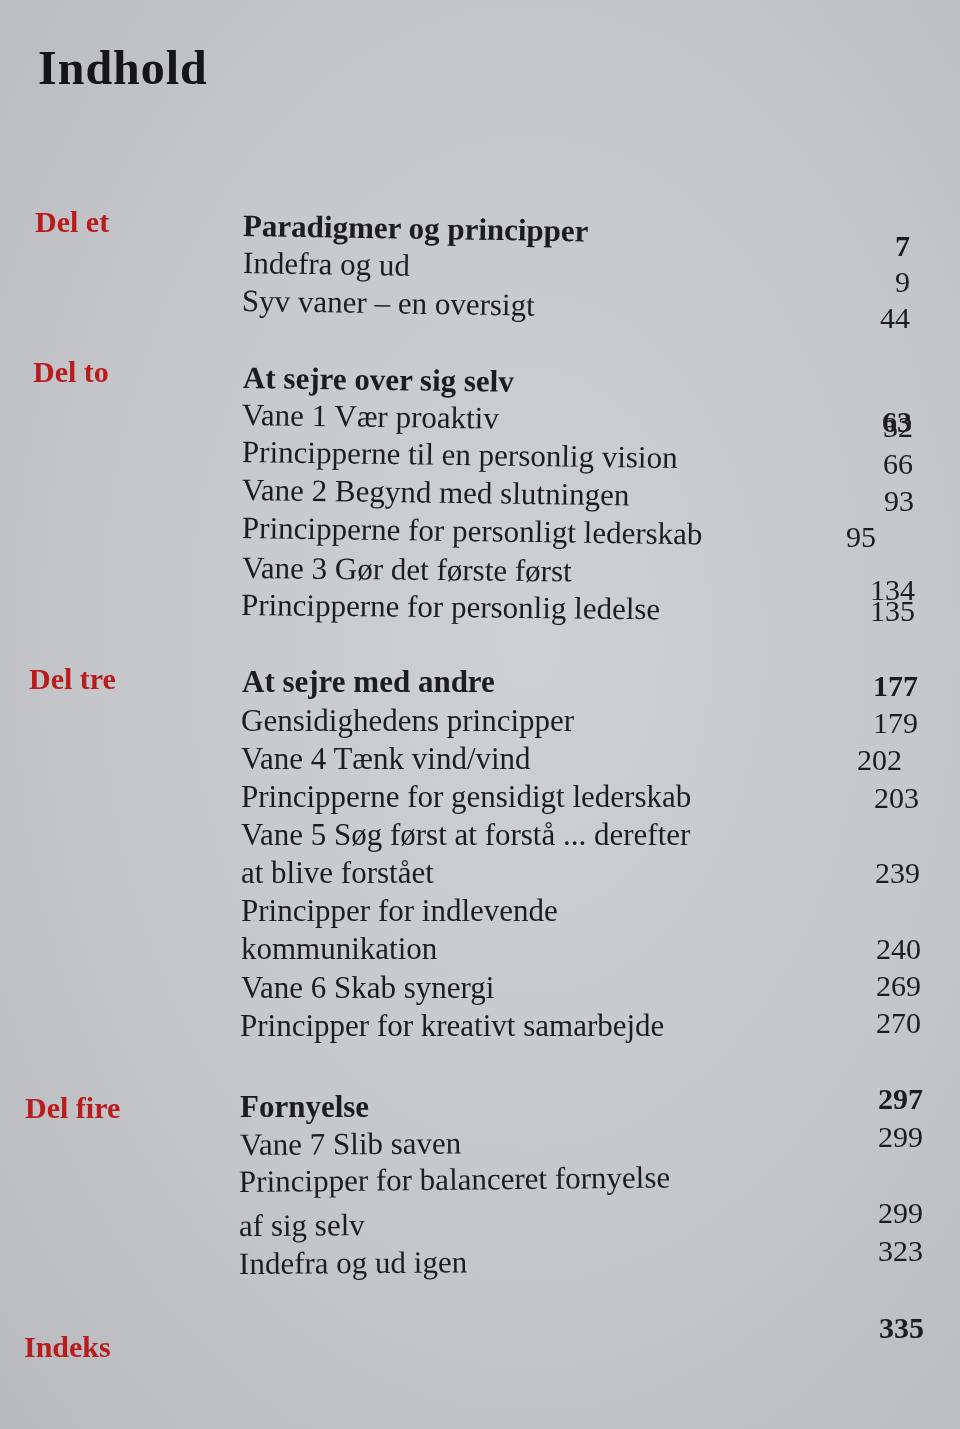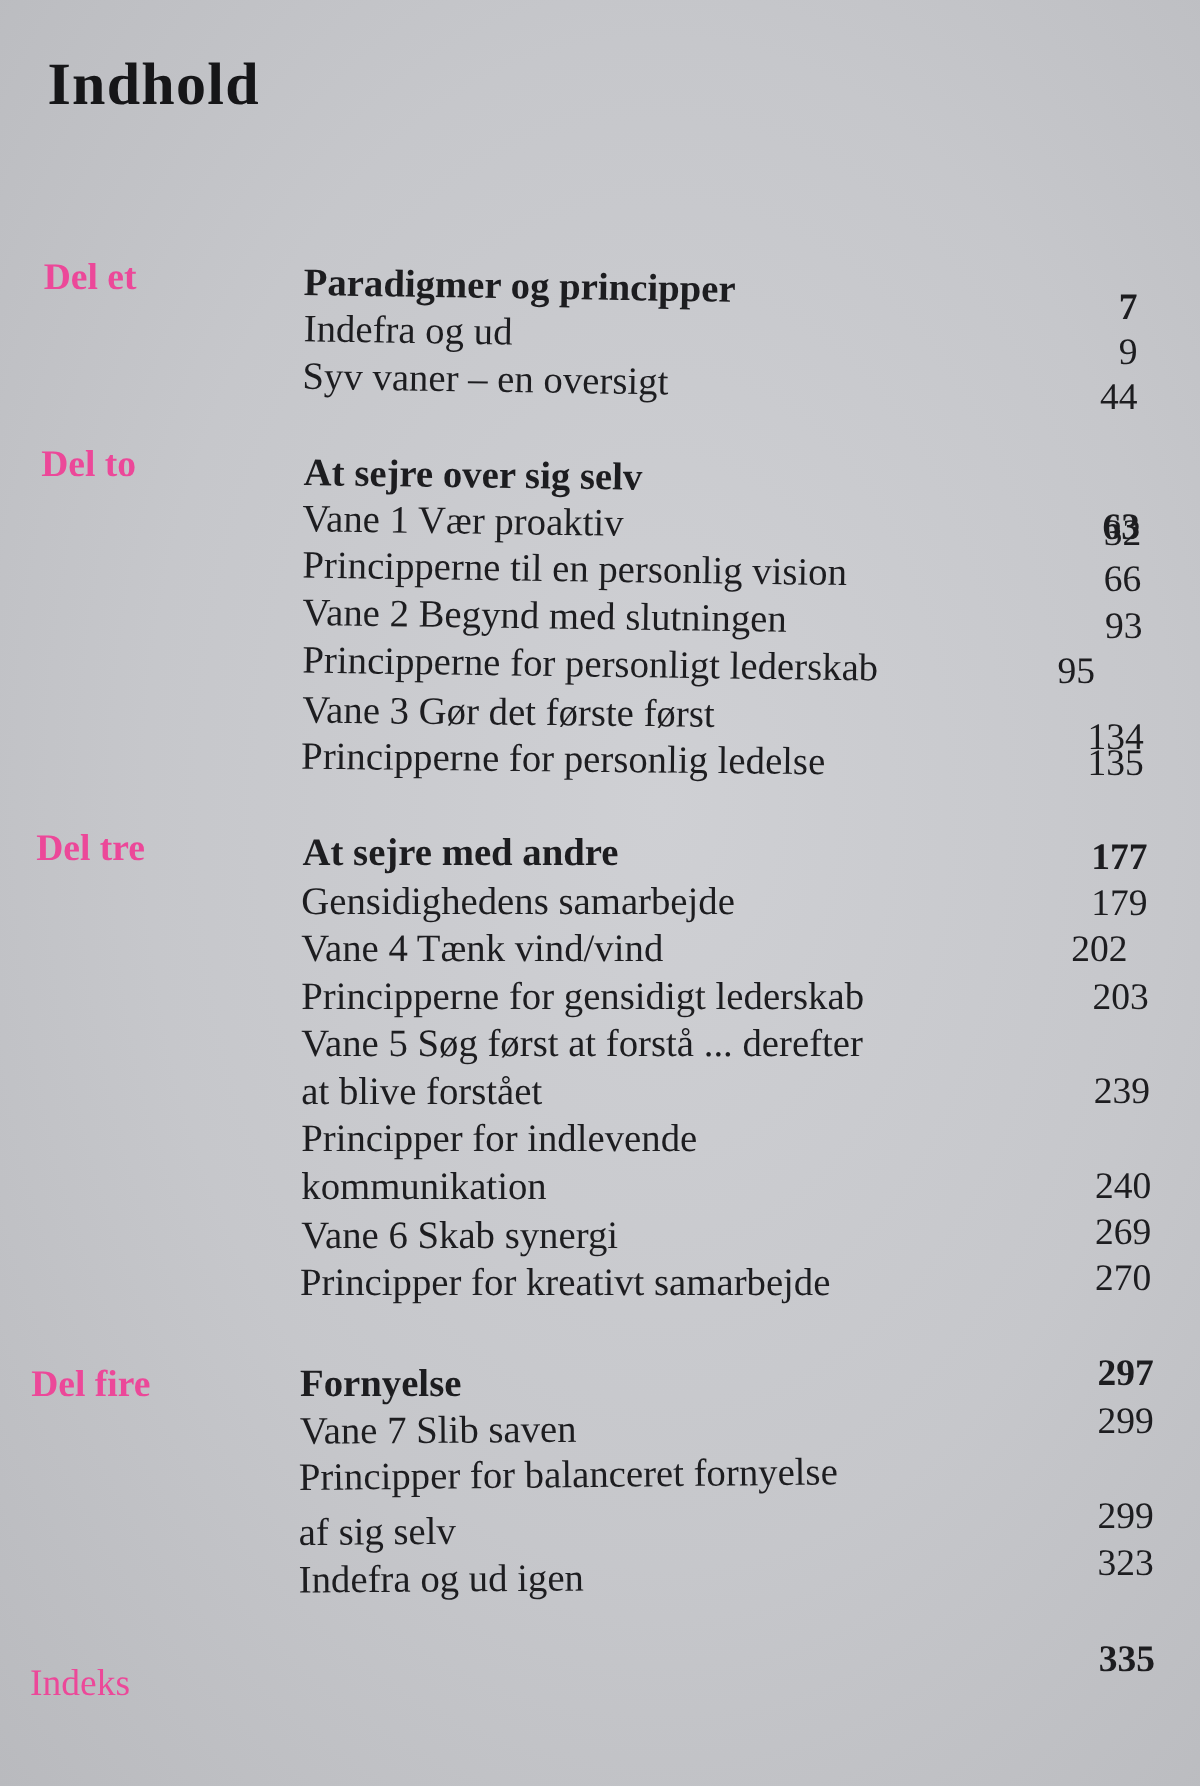--- a/index.html
+++ b/index.html
@@ -27,21 +27,21 @@
       font-size: 48px;
       font-weight: bold;
       letter-spacing: 1px;
       color: #161618;
       margin: 0;
     }
     .part-label {
       position: absolute;
       font-size: 30px;
       font-weight: bold;
-      color: #ec4899;
+      color: #b91c1c;
       white-space: nowrap;
     }
     .entry {
       position: absolute;
       font-size: 31px;
       white-space: nowrap;
       color: #1d1d20;
     }
     .entry.heading {
       font-weight: bold;
@@ -89,21 +89,21 @@
     <div class="entry" style="left:242px; top:550px; transform:rotate(0.6deg); transform-origin:left;">Vane 3 Gør det første først</div>
     <div class="page-num" style="left:835px; top:573px;">134</div>
     <div class="entry" style="left:241px; top:587px; transform:rotate(0.6deg); transform-origin:left;">Principperne for personlig ledelse</div>
     <div class="page-num" style="left:835px; top:594px;">135</div>
   </div>
 
   <div>
     <div class="part-label" style="left:29px; top:662px;">Del tre</div>
     <div class="entry heading" style="left:242px; top:664px;">At sejre med andre</div>
     <div class="page-num heading" style="left:838px; top:669px;">177</div>
-    <div class="entry" style="left:241px; top:703px;">Gensidighedens samarbejde</div>
+    <div class="entry" style="left:241px; top:703px;">Gensidighedens principper</div>
     <div class="page-num" style="left:838px; top:706px;">179</div>
     <div class="entry" style="left:241px; top:741px;">Vane 4 Tænk vind/vind</div>
     <div class="page-num" style="left:822px; top:743px;">202</div>
     <div class="entry" style="left:241px; top:779px;">Principperne for gensidigt lederskab</div>
     <div class="page-num" style="left:839px; top:781px;">203</div>
     <div class="entry" style="left:241px; top:817px;">Vane 5 Søg først at forstå ... derefter</div>
     <div class="entry" style="left:241px; top:855px;">at blive forstået</div>
     <div class="page-num" style="left:840px; top:856px;">239</div>
     <div class="entry" style="left:241px; top:893px;">Principper for indlevende</div>
     <div class="entry" style="left:241px; top:931px;">kommunikation</div>
@@ -121,17 +121,17 @@
     <div class="entry" style="left:240px; top:1127px; transform:rotate(-0.4deg); transform-origin:left;">Vane 7 Slib saven</div>
     <div class="page-num" style="left:843px; top:1120px;">299</div>
     <div class="entry" style="left:239px; top:1164px; transform:rotate(-0.6deg); transform-origin:left;">Principper for balanceret fornyelse</div>
     <div class="entry" style="left:239px; top:1208px; transform:rotate(-0.4deg); transform-origin:left;">af sig selv</div>
     <div class="page-num" style="left:843px; top:1196px;">299</div>
     <div class="entry" style="left:239px; top:1246px; transform:rotate(-0.4deg); transform-origin:left;">Indefra og ud igen</div>
     <div class="page-num" style="left:843px; top:1234px;">323</div>
   </div>
 
   <div>
-    <div class="part-label" style="left:24px; top:1330px; font-weight:normal;">Indeks</div>
+    <div class="part-label" style="left:24px; top:1330px; font-weight:bold;">Indeks</div>
     <div class="page-num heading" style="left:844px; top:1311px;">335</div>
   </div>
 
 </div>
 
 </body></html>

